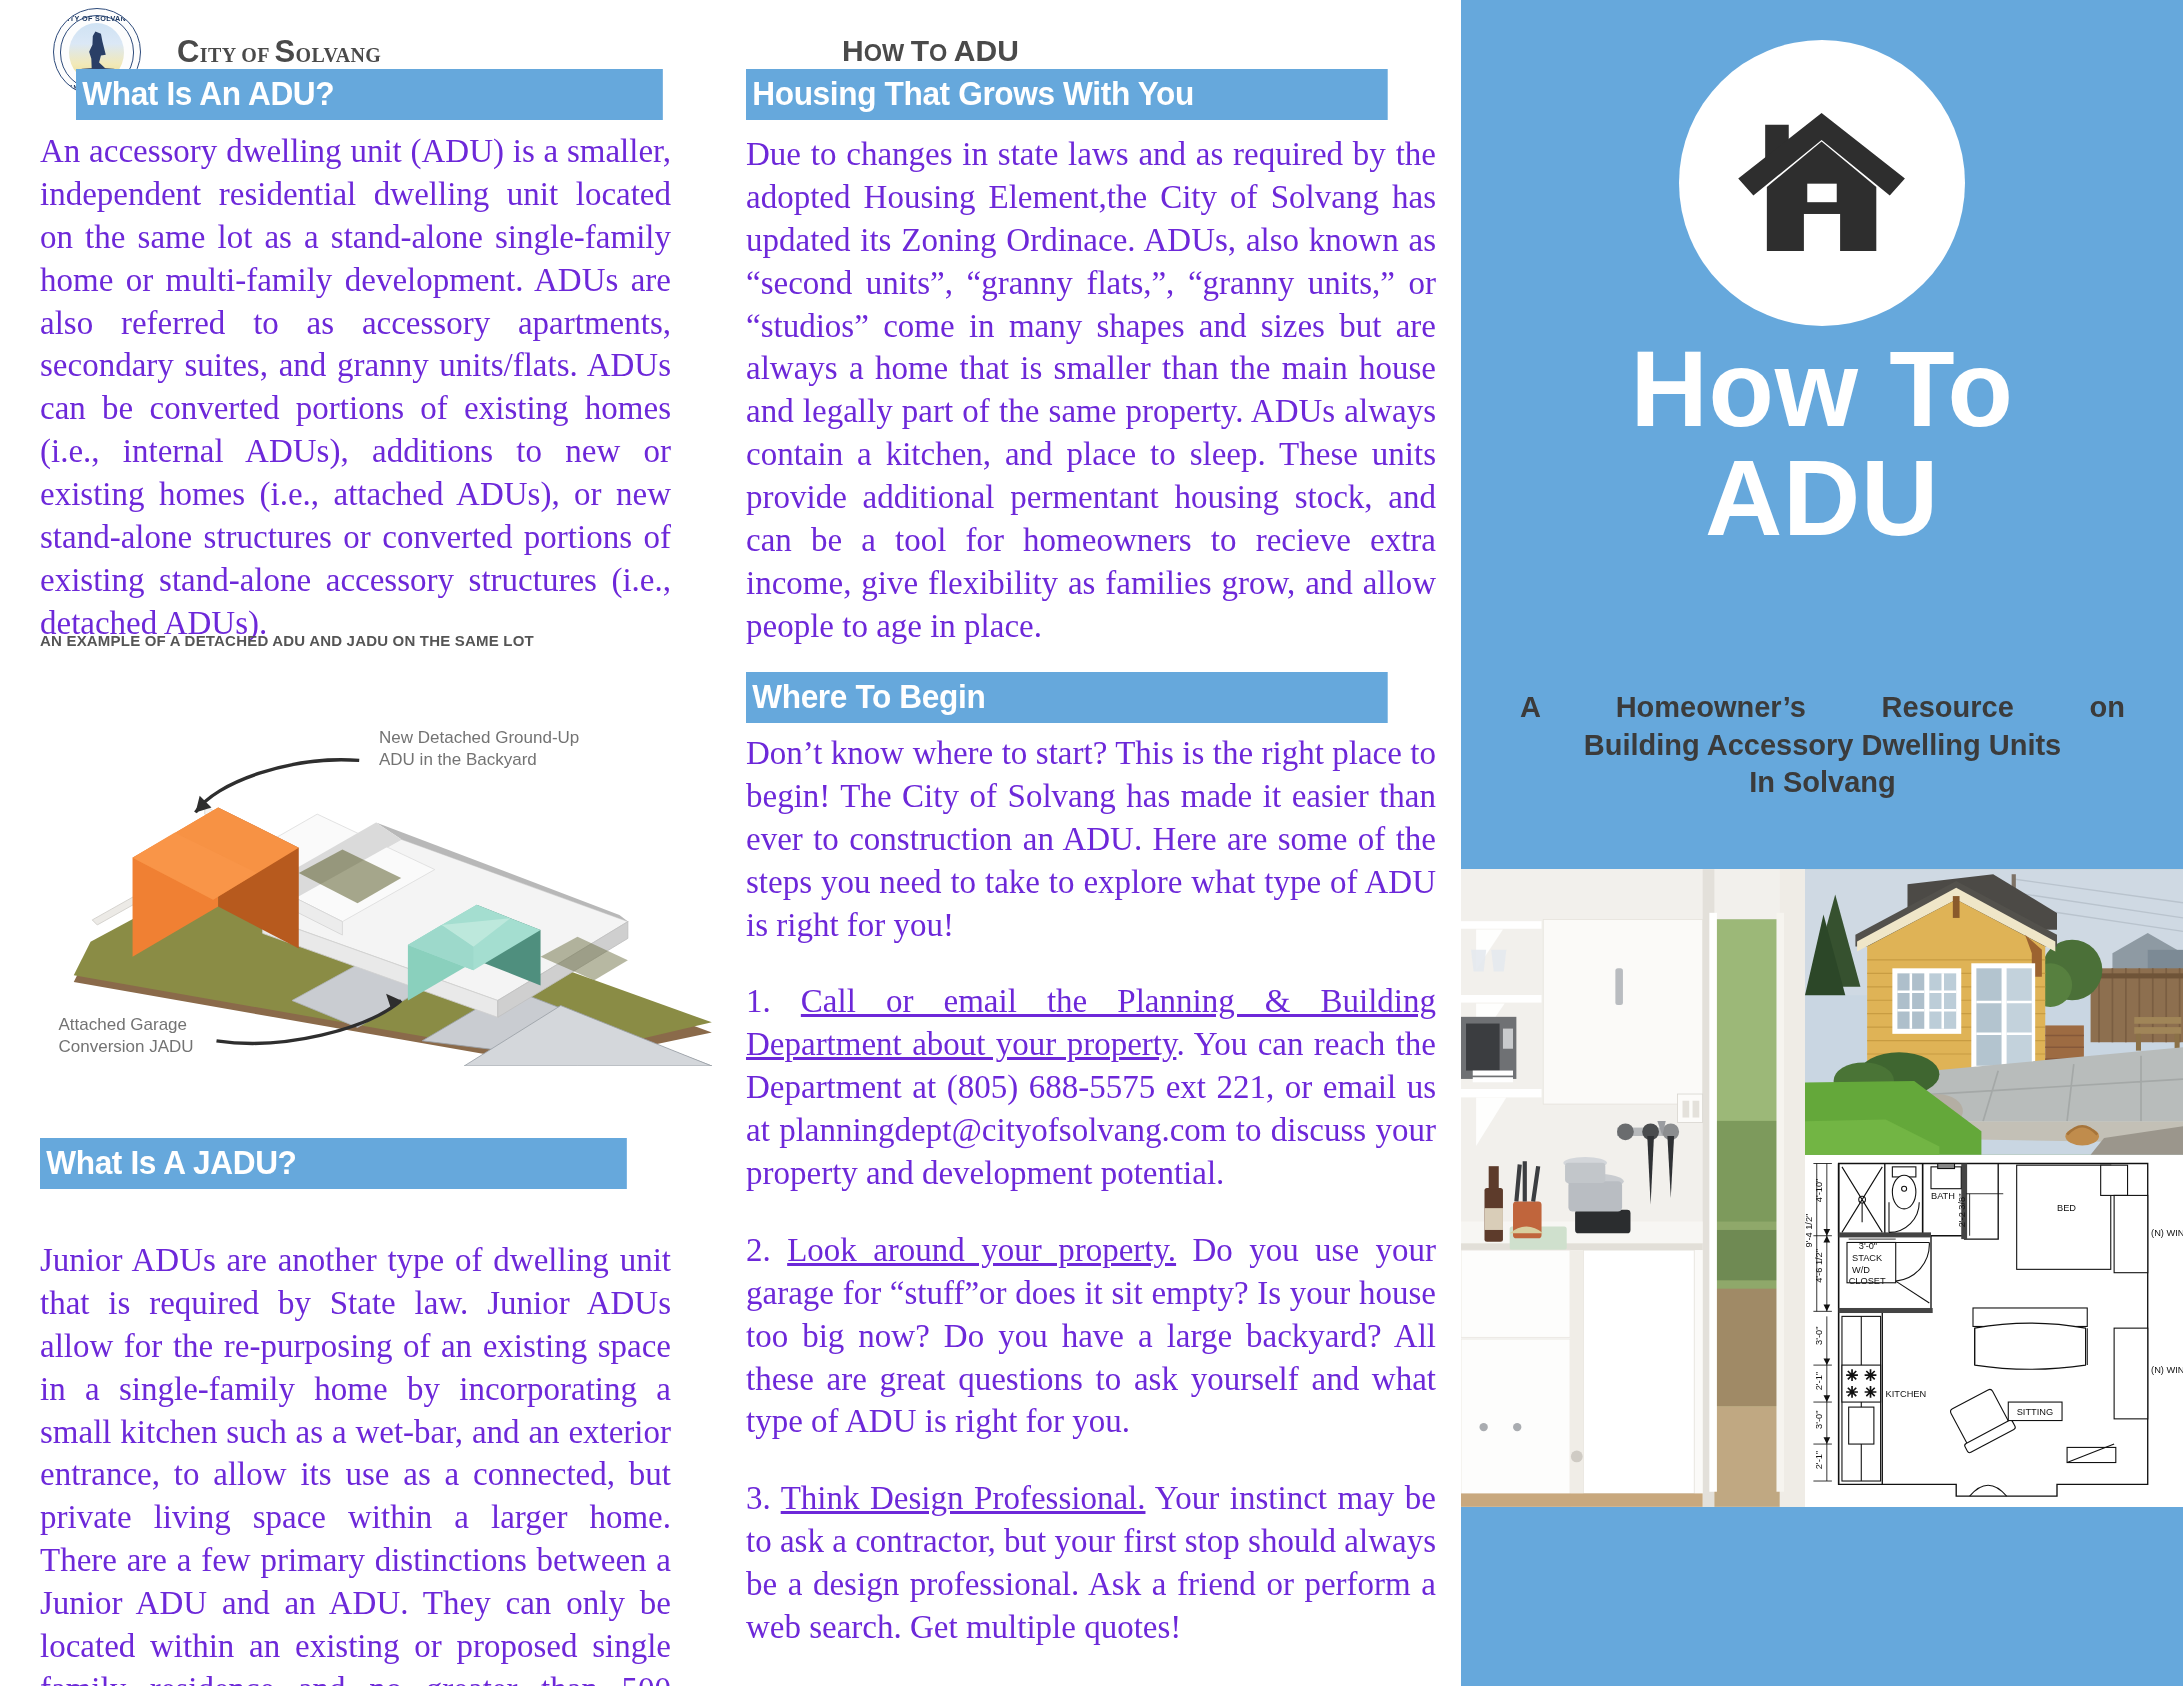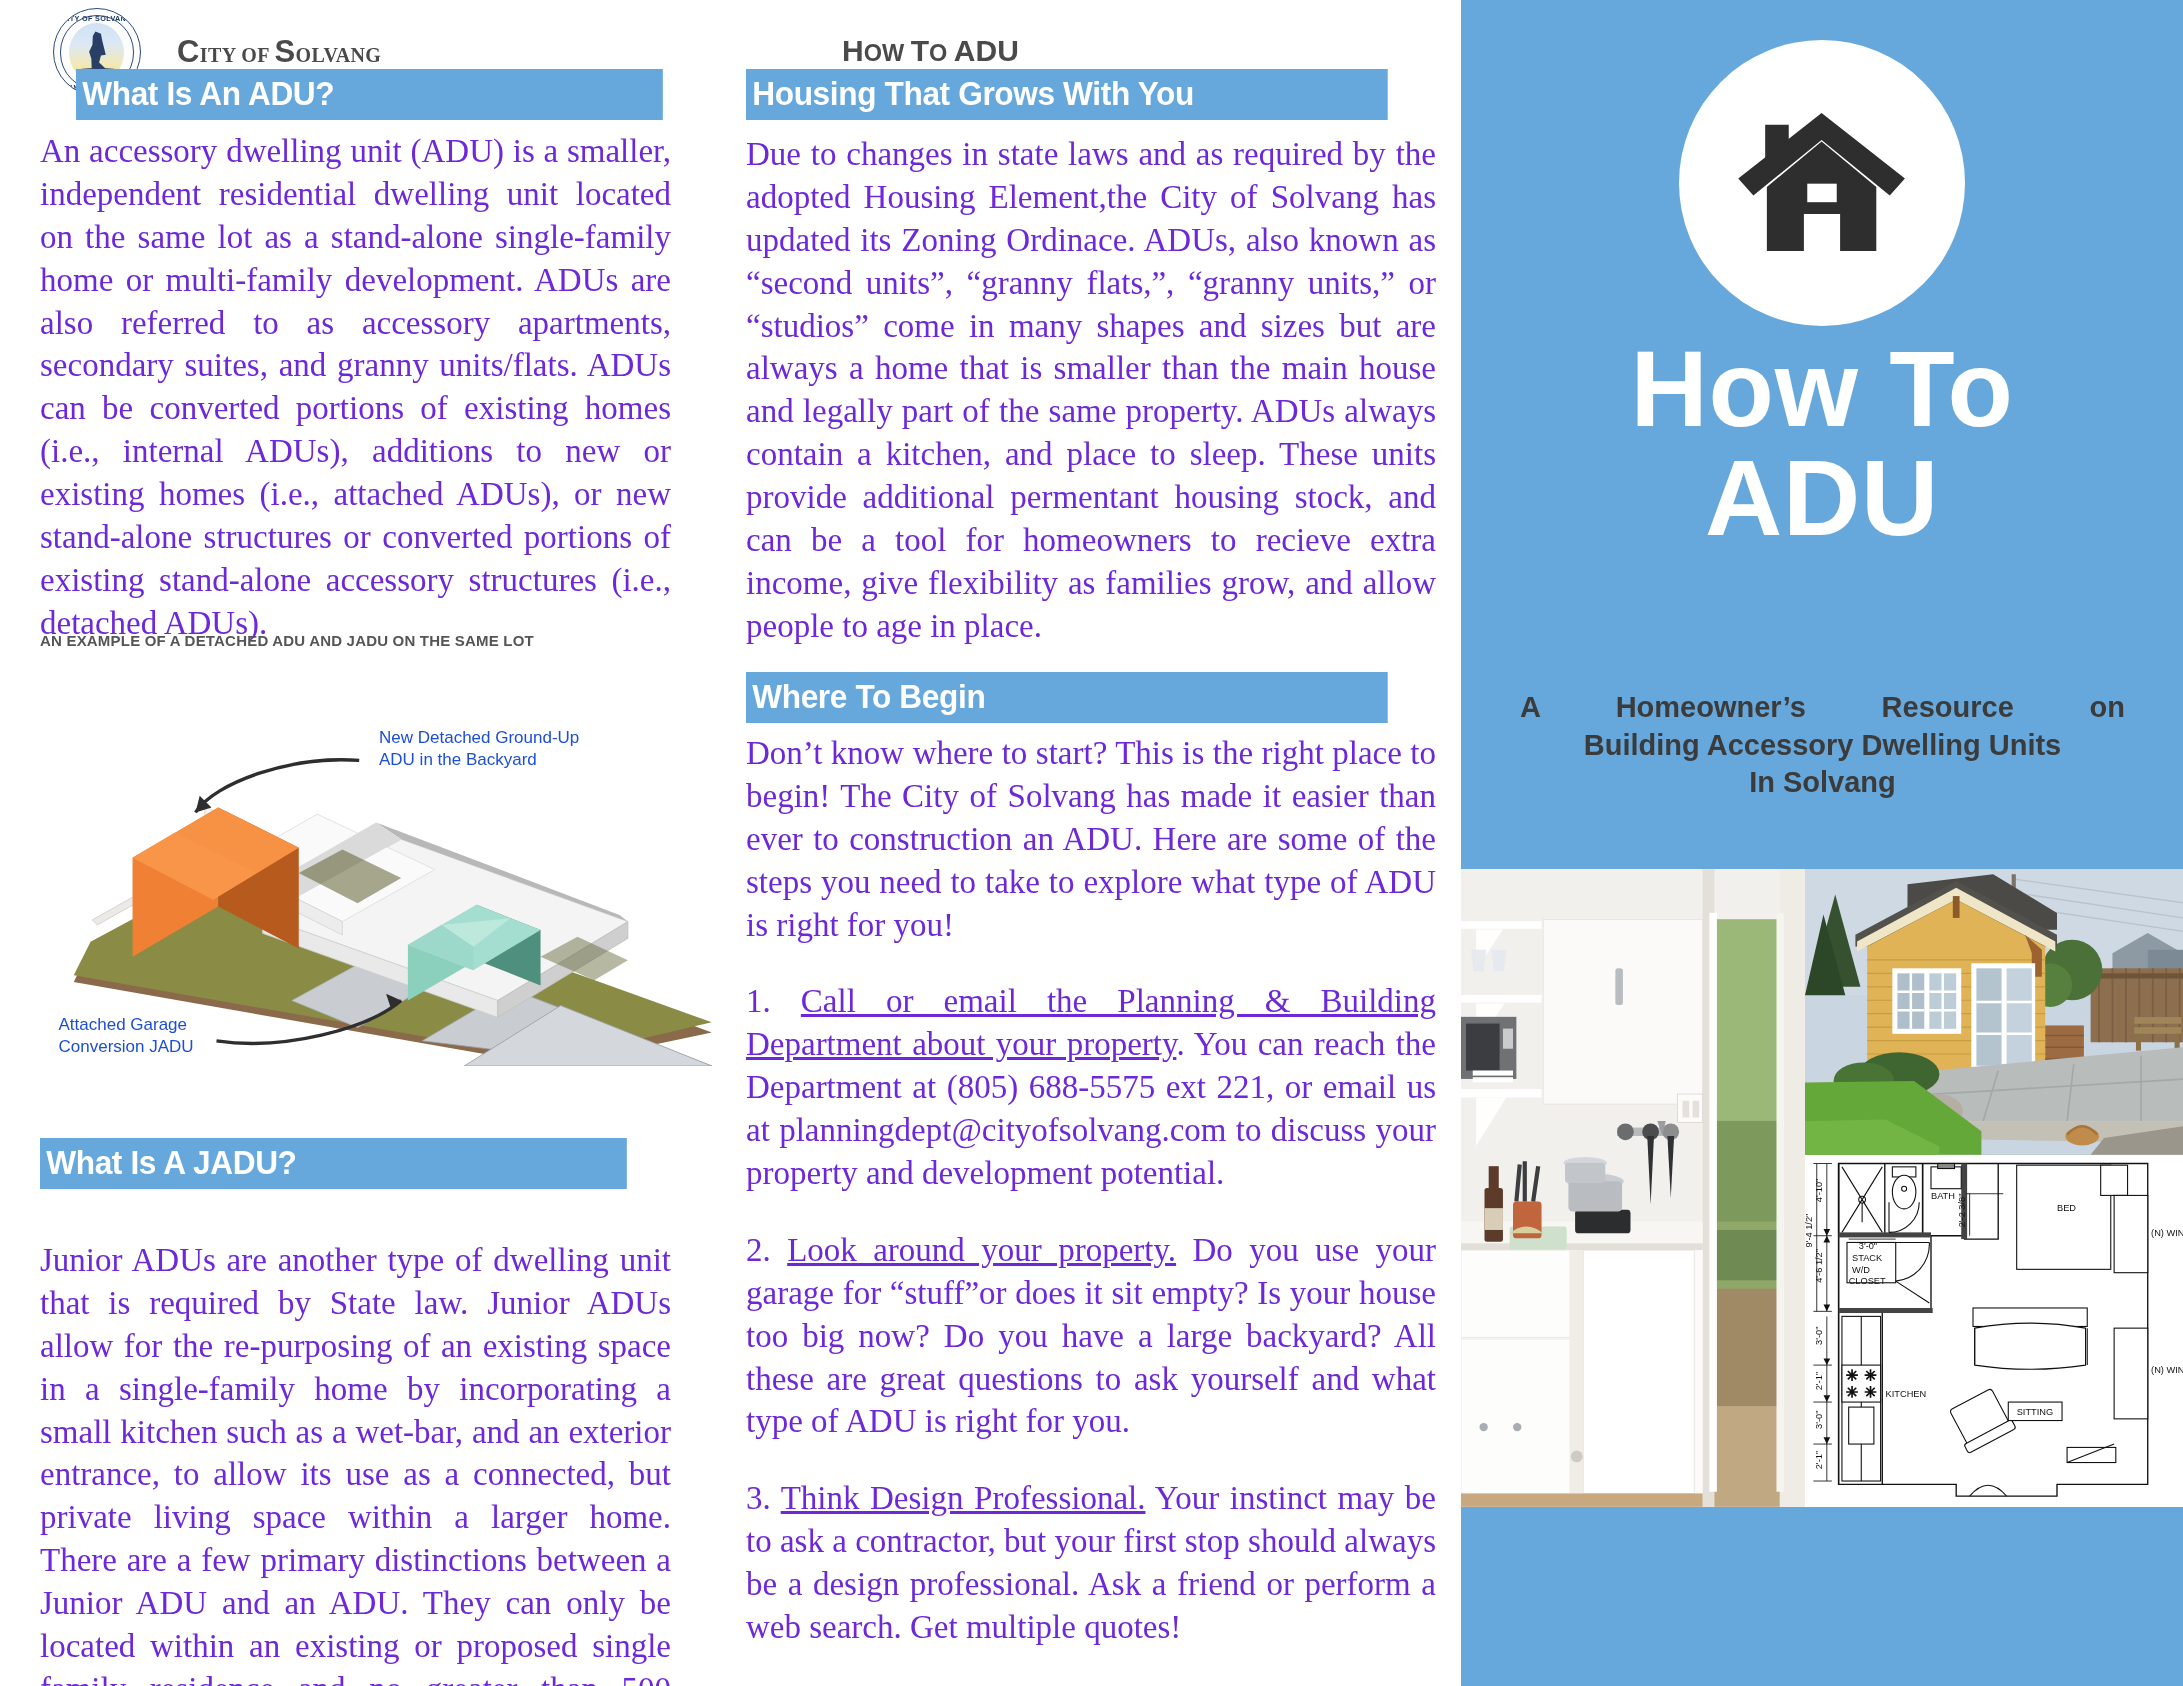--- a/index.html
+++ b/index.html
@@ -47,21 +47,21 @@
 
   .caption-hd{font-size:15px;font-weight:700;color:#555;letter-spacing:0.2px;
      line-height:1.28;}
 
   .step{margin-top:34px;}
   .step u{text-decoration:underline;}
 
   
   .diagram{position:relative;width:672px;height:361px;}
   .diagram svg{position:absolute;left:0;top:0;}
-  .dlabel{position:absolute;font-size:17px;color:#1d4ed8;line-height:1.30;
+  .dlabel{position:absolute;font-size:17px;color:#737373;line-height:1.30;
      font-family:"Liberation Sans",sans-serif;}
 
   
   #panel{position:absolute;left:1461px;top:0;width:722px;height:1687px;background:#66a8dc;}
   .circlelogo{position:absolute;left:50%;top:40px;transform:translateX(-50%);
      width:286px;height:286px;border-radius:50%;background:#fff;}
   .house-ic{position:absolute;left:50%;top:50%;transform:translate(-50%,-48%);}
   .bigtitle{position:absolute;left:0;width:100%;text-align:center;color:#fff;
      font-weight:700;letter-spacing:0.8px;font-family:"Liberation Sans",sans-serif;}
   #t1{top:336px;font-size:107px;line-height:1;}

